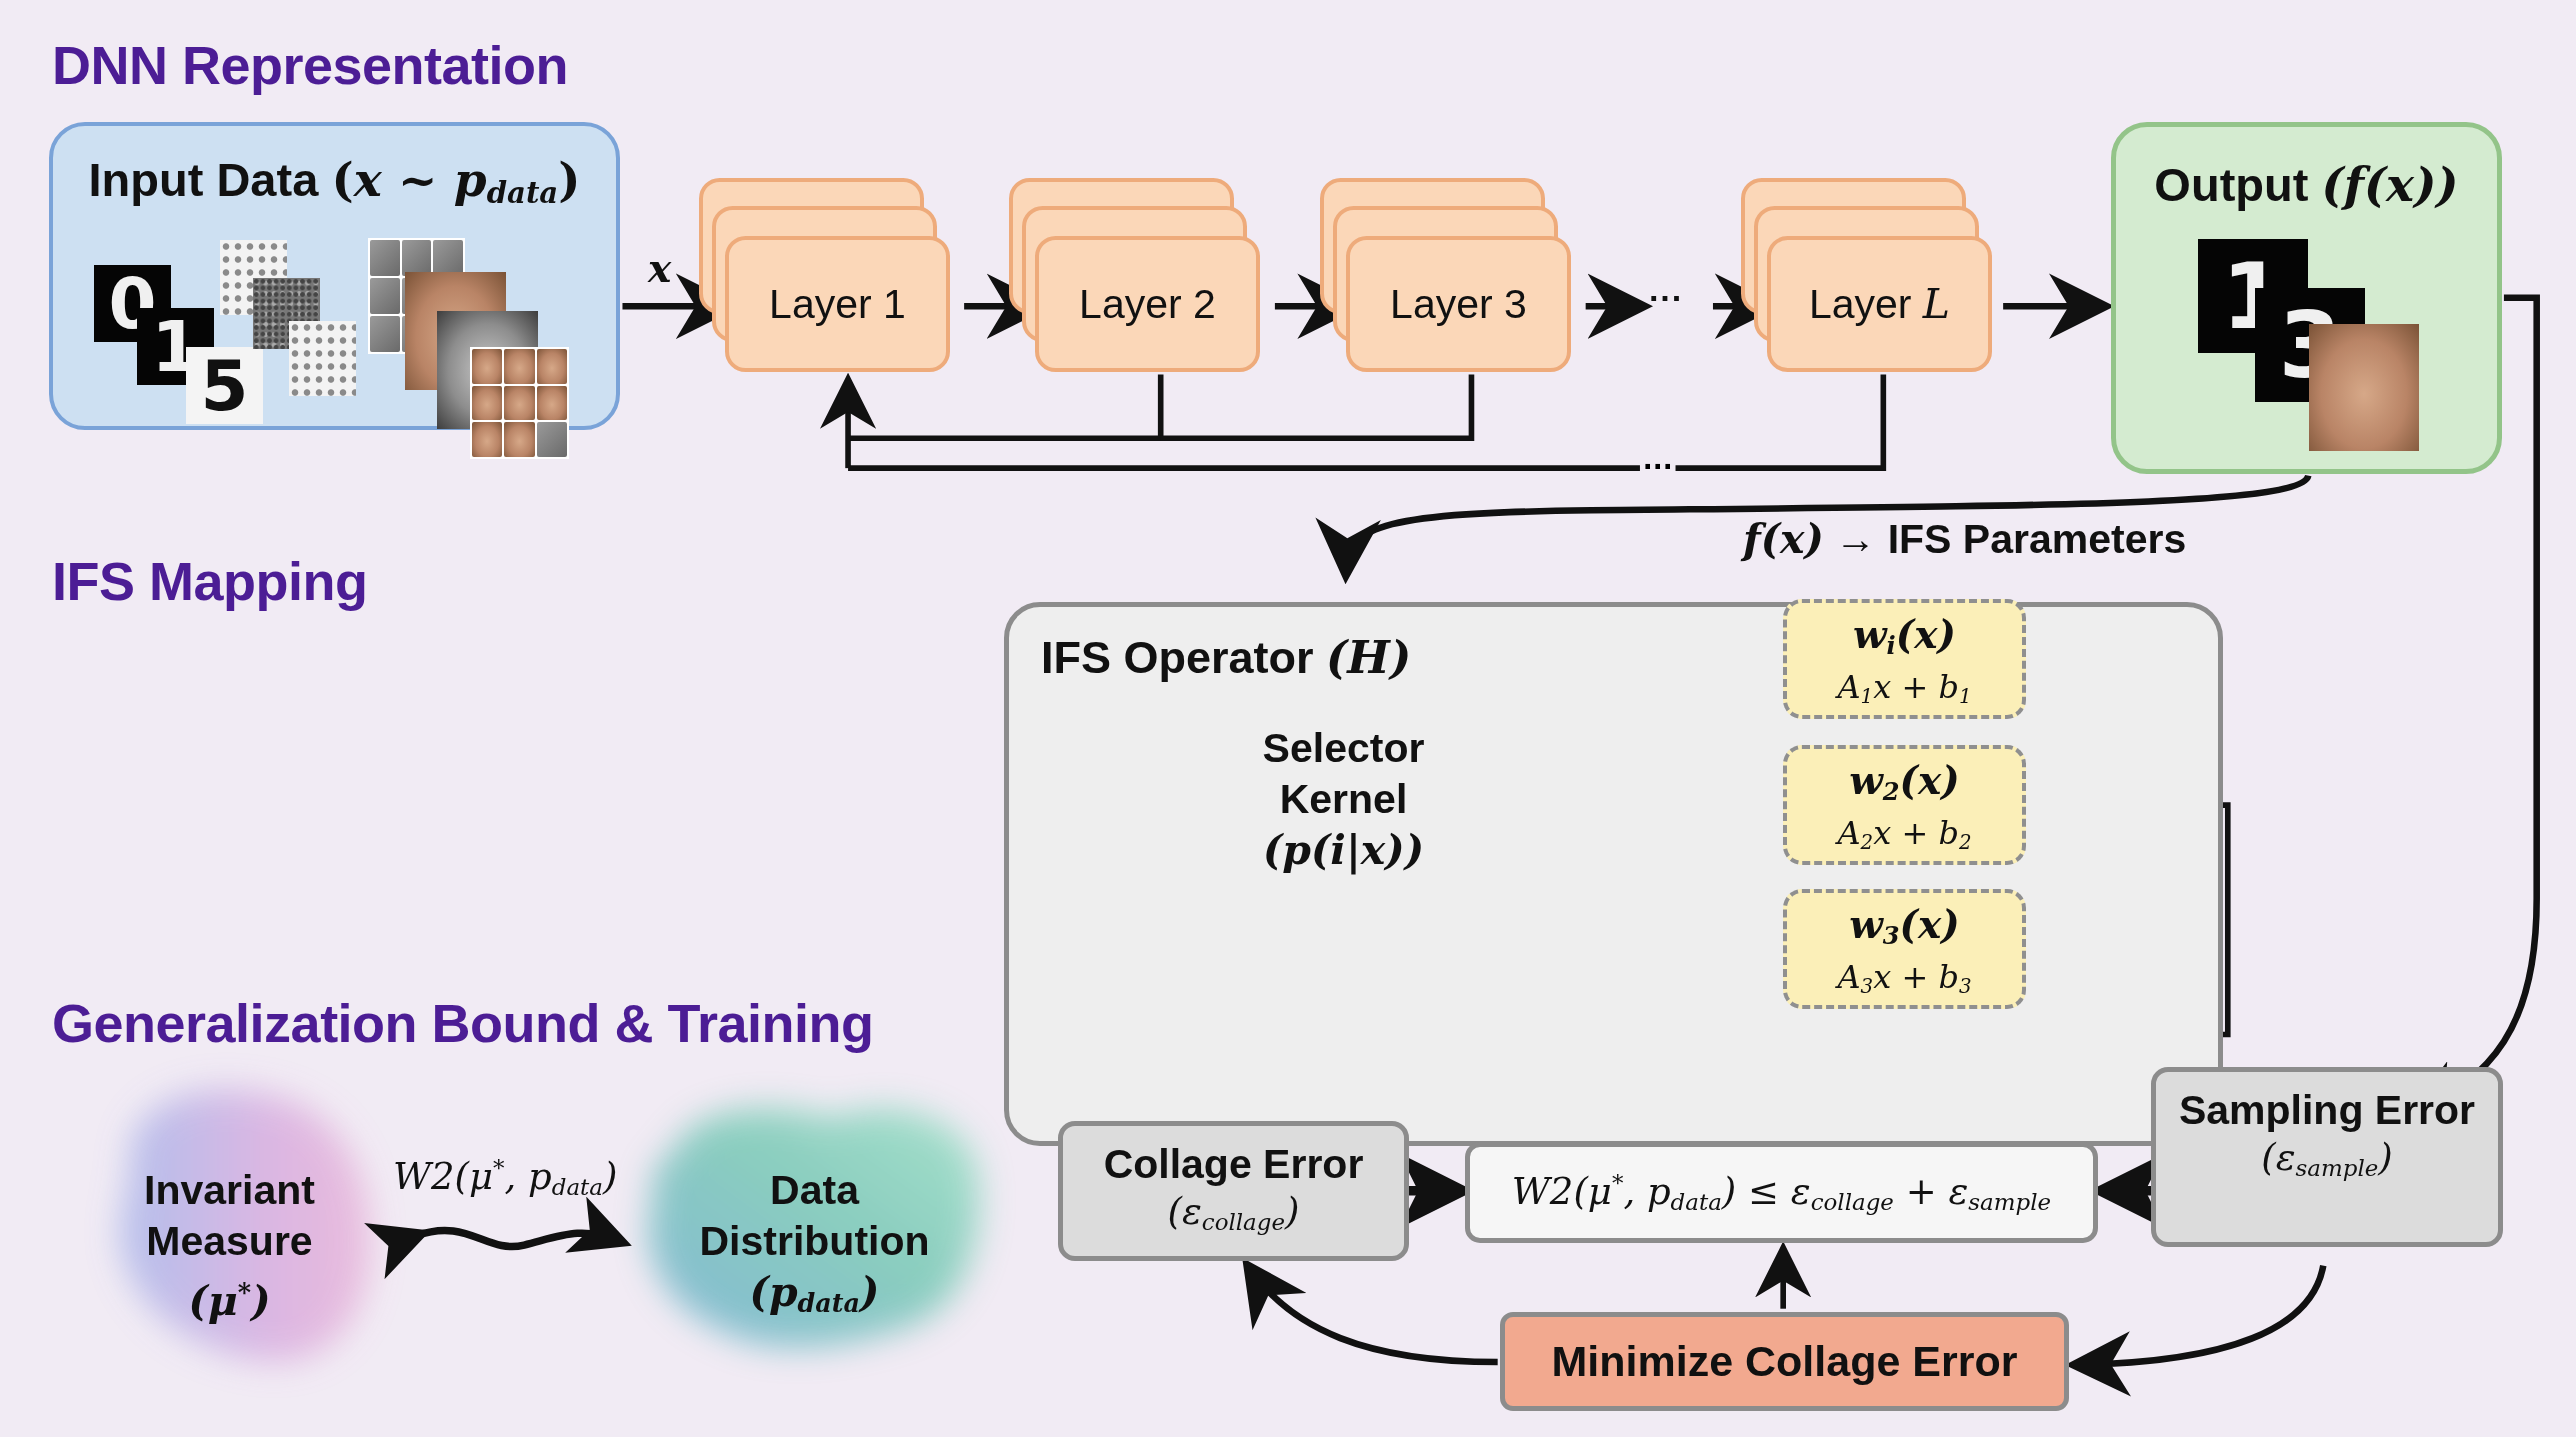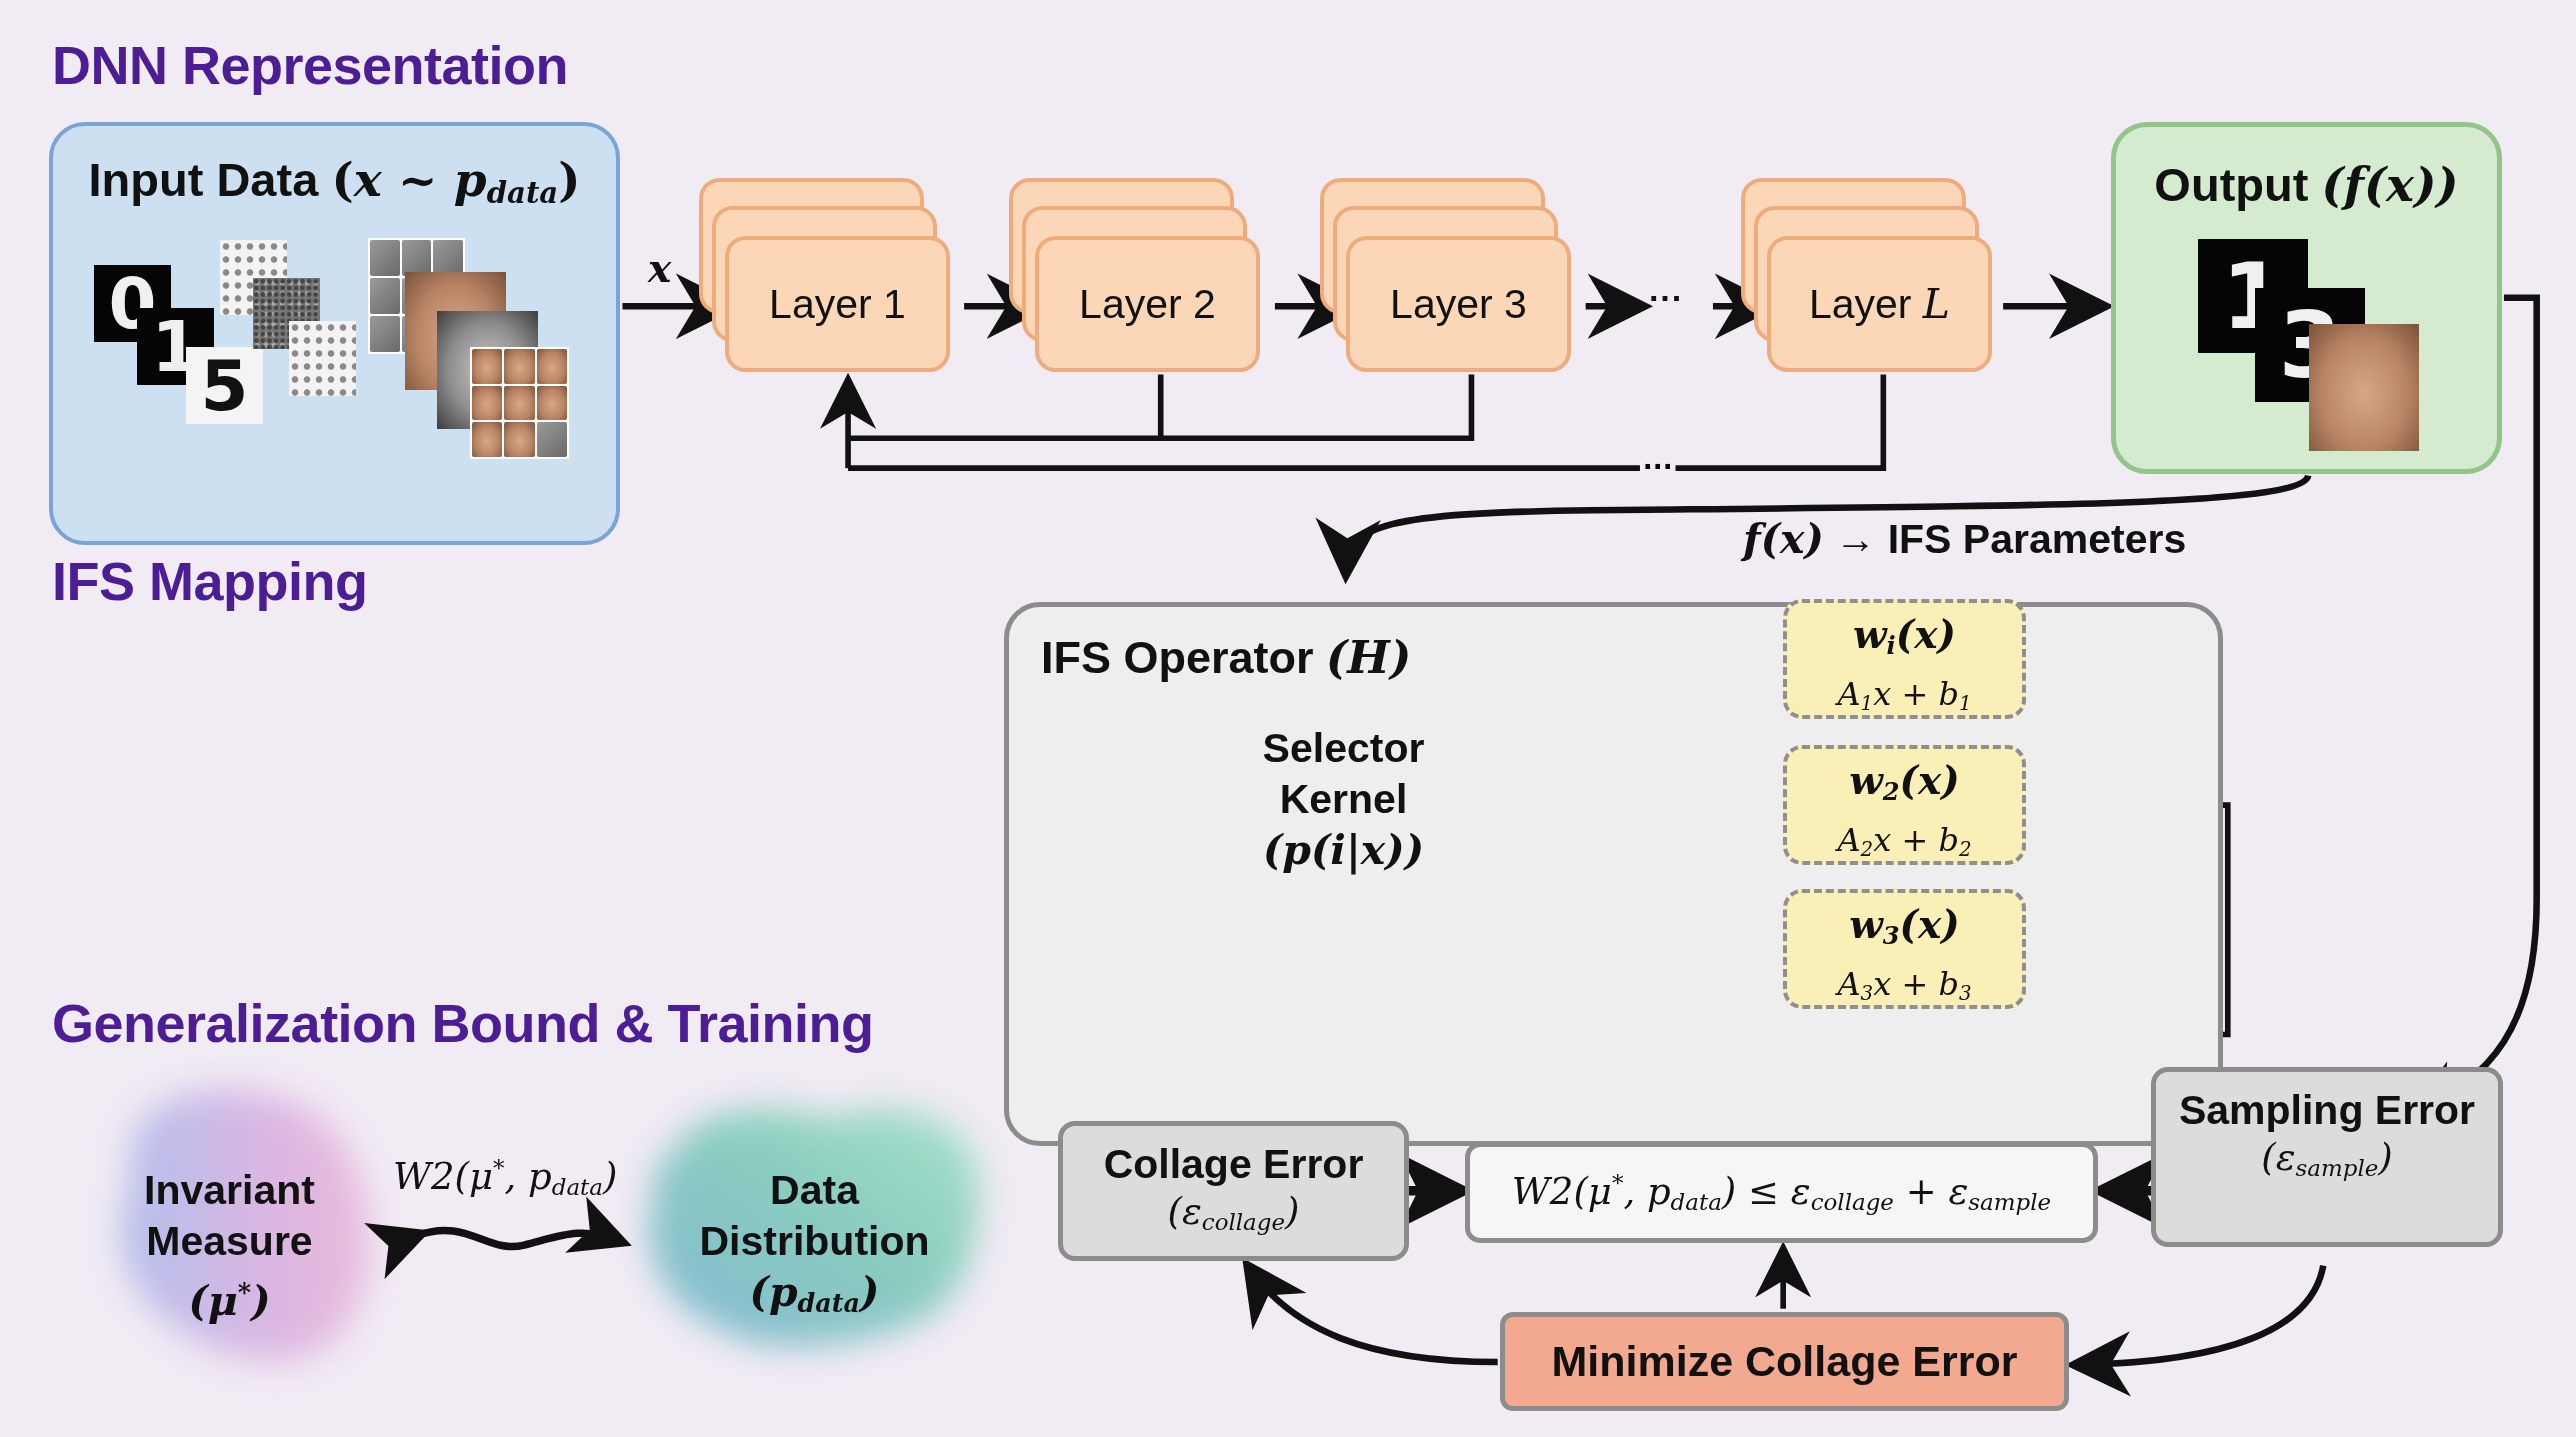--- a/index.html
+++ b/index.html
@@ -14,21 +14,21 @@
     position:absolute; font-weight:bold; font-size:54px; letter-spacing:-0.5px;
     font-family:"Liberation Sans", sans-serif; color:#4c1d95;
   }
   .math { font-family:"DejaVu Serif", serif; font-style:italic; }
   .math-up { font-family:"DejaVu Serif", serif; }
   sub { font-size:0.62em; vertical-align:-0.25em; }
   sup { font-size:0.62em; vertical-align:0.55em; }
 
   
   #input-box {
-    left:49px; top:122px; width:571px; height:423px;
+    left:49px; top:122px; width:571px; height:308px;
     background:#cde0f2; border:4.7px solid #7aa3d8; border-radius:36px;
     box-sizing:border-box;
   }
   #input-title { left:0; top:26px; width:100%; text-align:center; font-weight:bold; font-size:47px; }
 
   
   .thumb { position:absolute; box-sizing:border-box; }
   .mnist-dark { background:#050505; }
   .mnist-light { background:#f4f4f4; }
   .digit { position:absolute; width:100%; height:100%; display:flex; align-items:center; justify-content:center;
@@ -68,21 +68,21 @@
     background:#eeeeee; border:5.6px solid #8c8c8c; border-radius:36px;margin-top:24px;
   }
   #ifs-title { left:32px; top:24px; font-weight:bold; font-size:45px; }
   #selector-text { left:1147px; top:723px; width:393px; text-align:center; font-weight:bold; font-size:41px; line-height:51px; }
   .w-box {
     position:absolute; width:243px; height:120px; box-sizing:border-box;
     background:#fbefb8; border:4.7px dashed #8f8f8f; border-radius:19px;
     text-align:center; font-size:39px;
   }
   .w-box .wl { display:block; margin-top:7.5px; font-weight:bold; }
-  .w-box .al { display:block; font-size:32px; margin-top:15px; }
+  .w-box .al { display:block; font-size:32px; margin-top:8px; }
 
   
   .blob-text { position:absolute; text-align:center; font-weight:bold; font-size:41px; line-height:51px; }
   .gray-box {
     position:absolute; box-sizing:border-box; background:#dcdcdc;
     border:5.6px solid #8c8c8c; border-radius:17px; text-align:center;
   }
   #bound-box {
     left:1465px; top:1142px; width:633px; height:101px; box-sizing:border-box;
     background:#f6f6f6; border:5.6px solid #8c8c8c; border-radius:15px;

